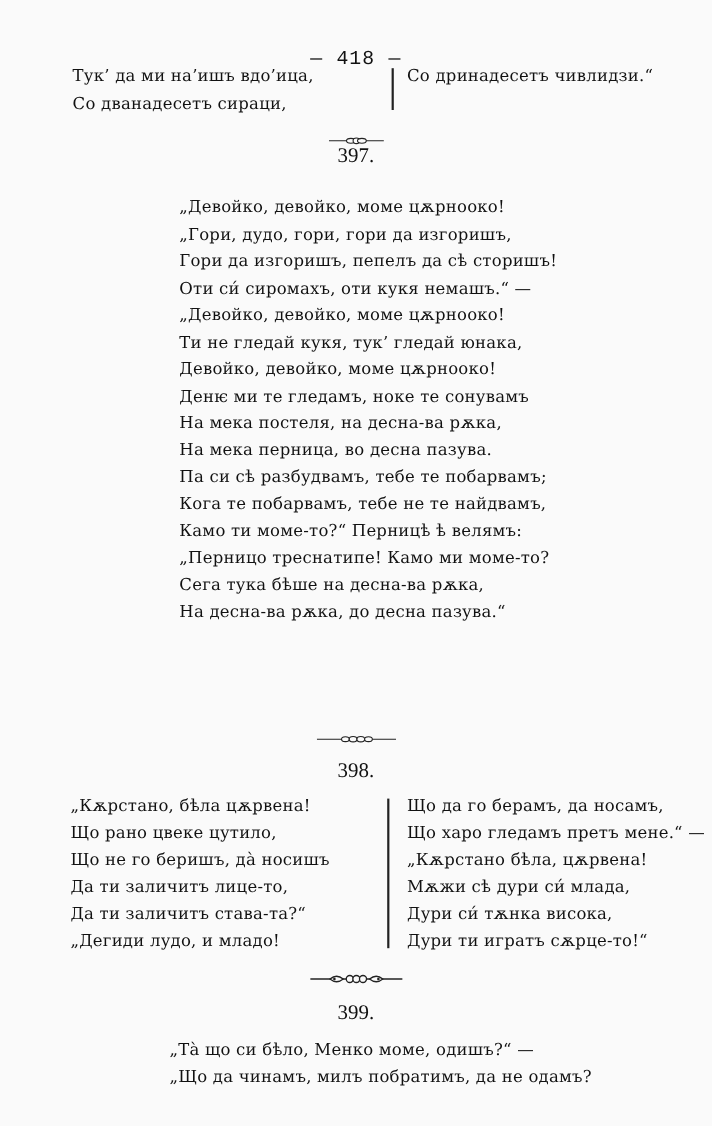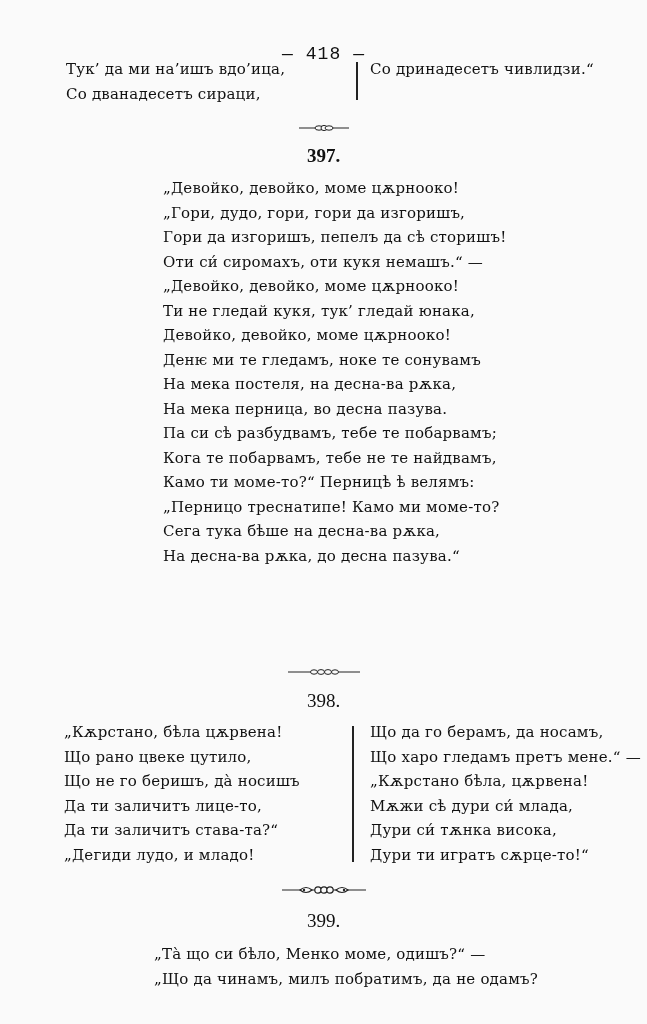--- a/index.html
+++ b/index.html
@@ -61,21 +61,21 @@
 
 <div class="ornament" style="top:117px;">
   <svg width="50" height="8" viewBox="0 0 50 8">
     <line x1="0" y1="4" x2="50" y2="4" stroke="#222" stroke-width="1"></line>
     <ellipse cx="20" cy="4" rx="4" ry="2.2" fill="#fafafa" stroke="#222" stroke-width="1"></ellipse>
     <ellipse cx="25" cy="4" rx="3" ry="2.6" fill="#fafafa" stroke="#222" stroke-width="1"></ellipse>
     <ellipse cx="30" cy="4" rx="4" ry="2.2" fill="#fafafa" stroke="#222" stroke-width="1"></ellipse>
   </svg>
 </div>
 
-<div class="song-number" style="top:145px;font-weight:bold;">397.</div>
+<div class="song-number" style="top:131px;">397.</div>
 <div class="stanza" style="left:163px; top:176px;">
   <div class="line">„Девойко, девойко, моме цѫрнооко!</div>
   <div class="line">„Гори, дудо, гори, гори да изгоришъ,</div>
   <div class="line">Гори да изгоришъ, пепелъ да сѣ сторишъ!</div>
   <div class="line">Оти си́ сиромахъ, оти кукя немашъ.“ —</div>
   <div class="line">„Девойко, девойко, моме цѫрнооко!</div>
   <div class="line">Ти не гледай кукя, тук’ гледай юнака,</div>
   <div class="line">Девойко, девойко, моме цѫрнооко!</div>
   <div class="line">Денѥ ми те гледамъ, ноке те сонувамъ</div>
   <div class="line">На мека постеля, на десна-ва рѫка,</div>

